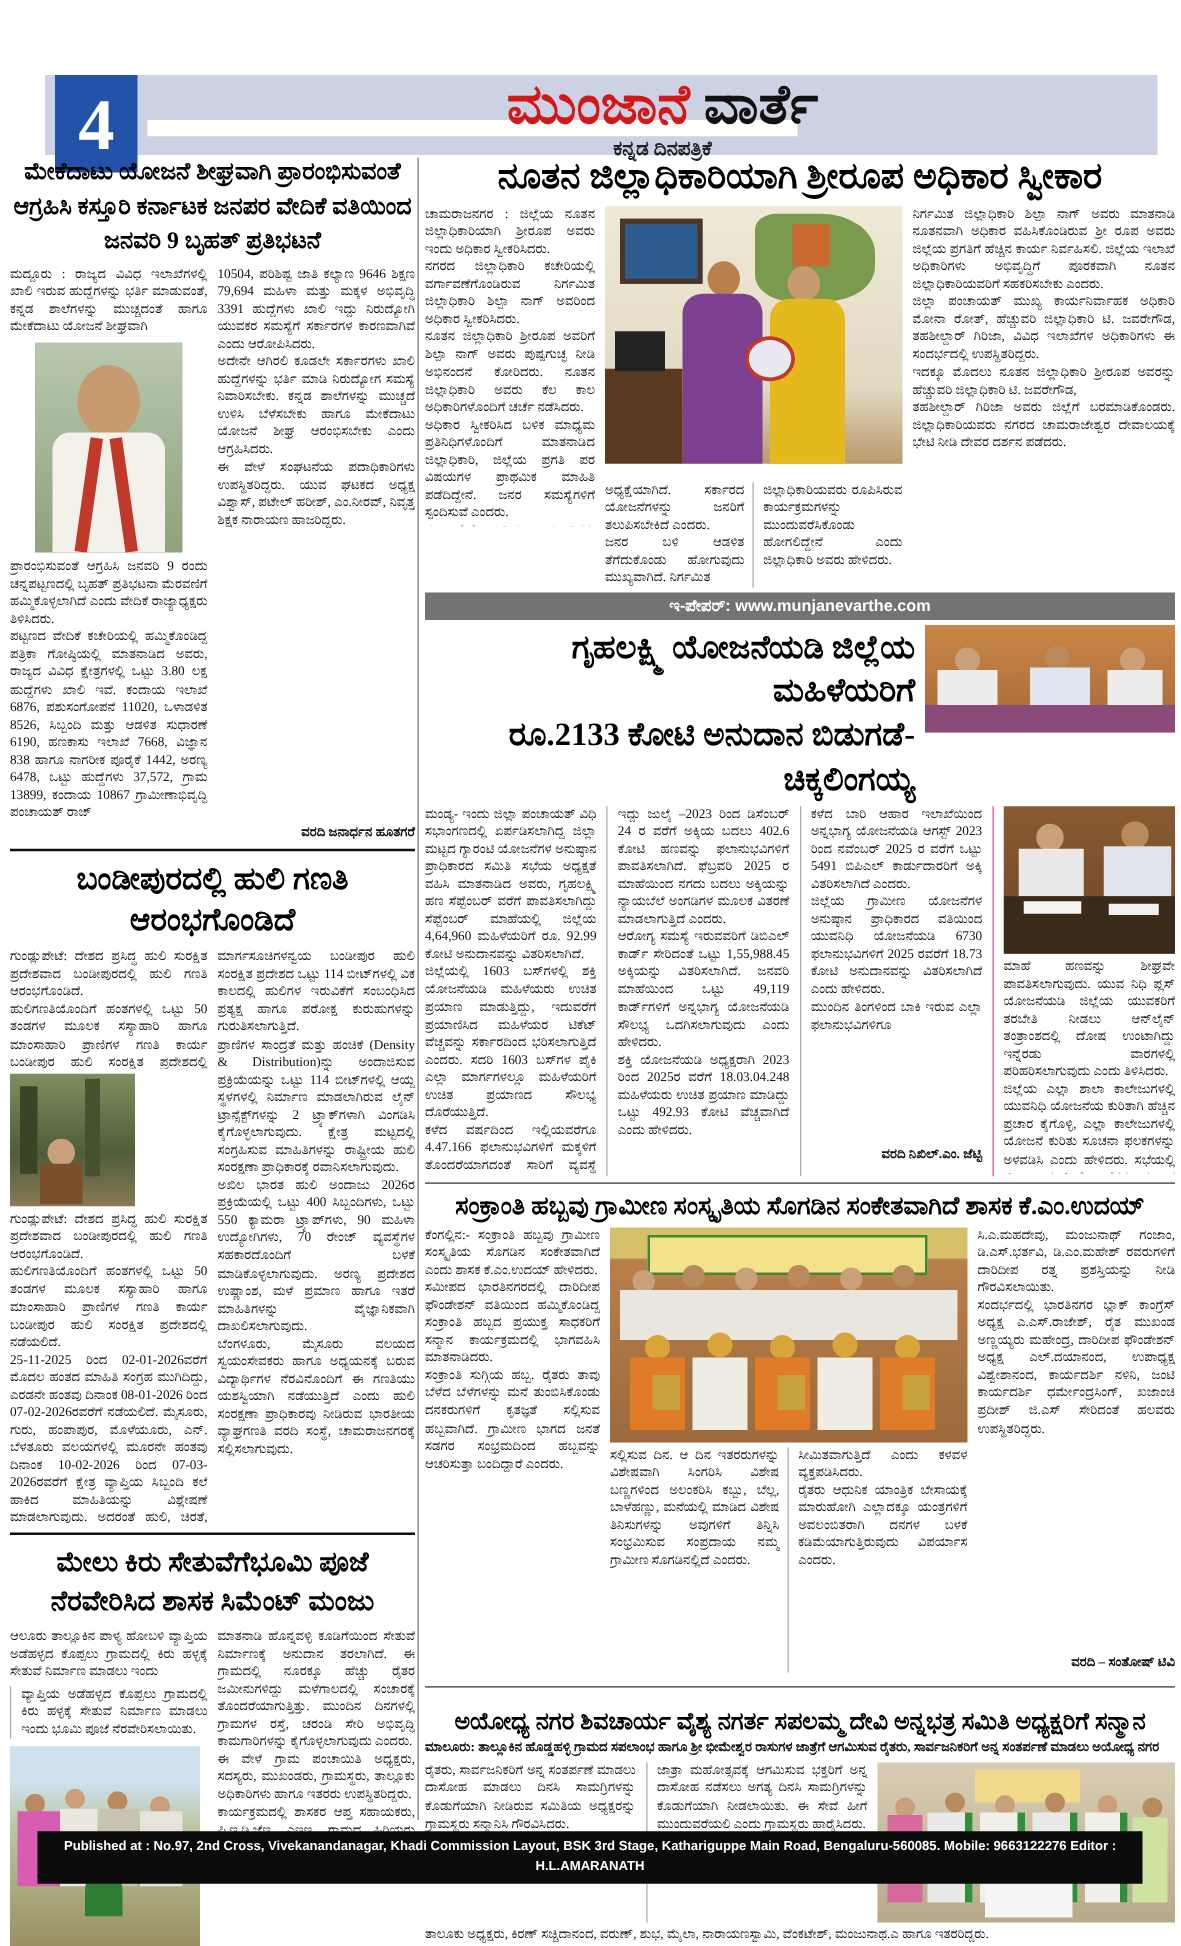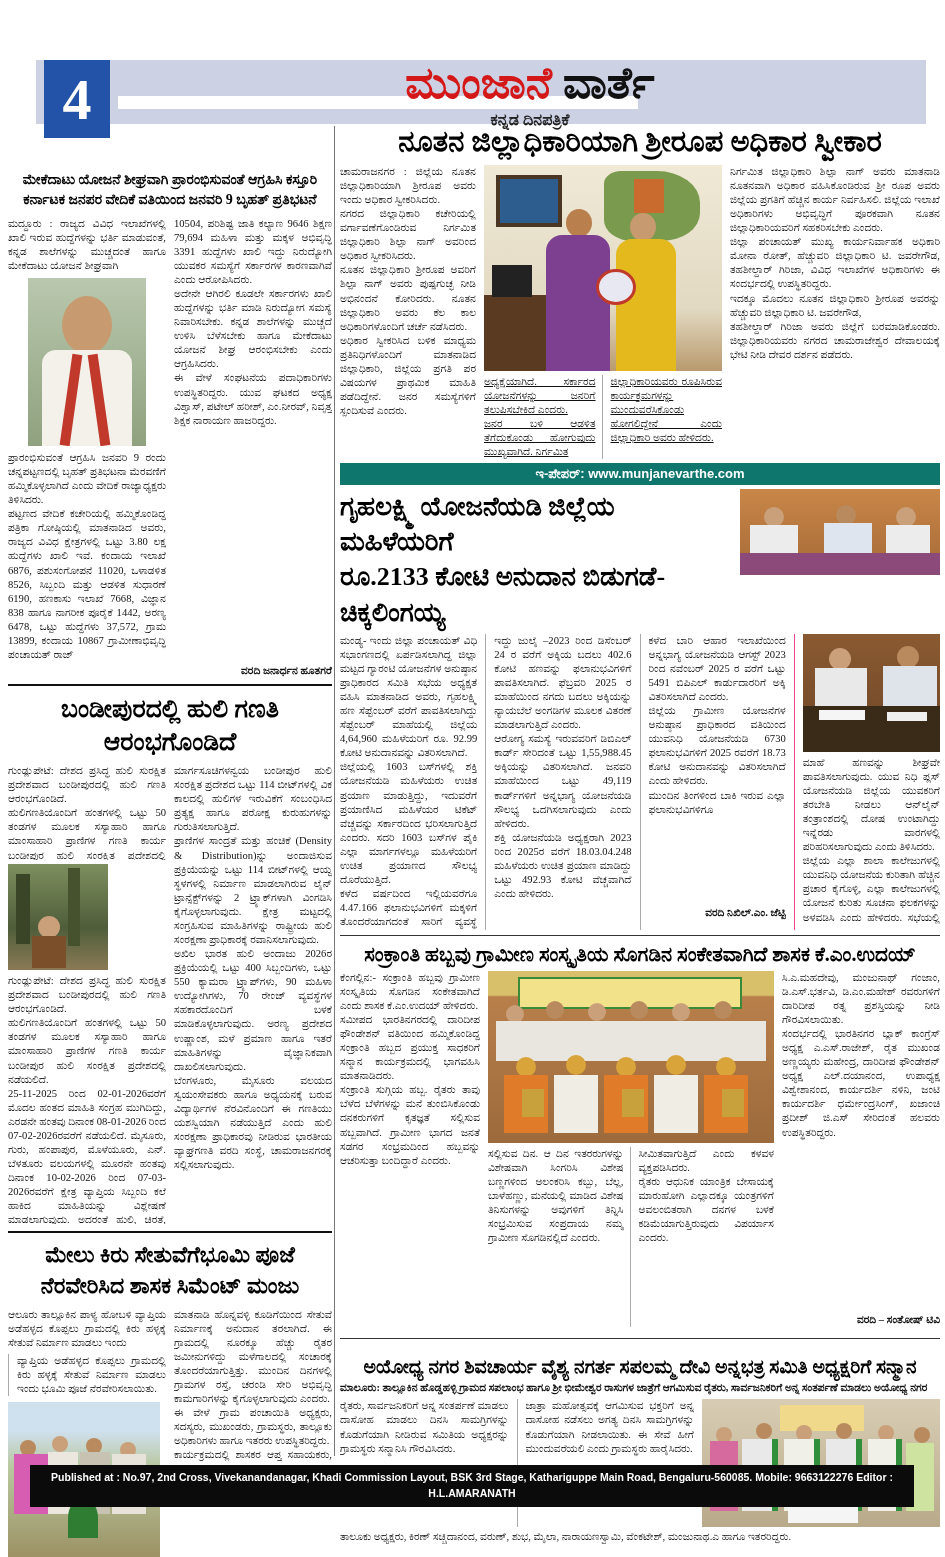--- a/index.html
+++ b/index.html
@@ -19,34 +19,34 @@
   .hinfo{position:absolute;left:682px;top:63px;width:244px;height:58px;background:#ffffff;
          display:flex;flex-direction:column;justify-content:center;align-items:flex-end;padding:0 6px;box-sizing:border-box;}
   .hinfo .l1{font-size:10px;font-weight:bold;}
   .hinfo .l2{font-size:11px;font-weight:bold;color:#1b2f7d;margin:1px 0;}
   .hinfo .l3{font-size:11px;font-weight:bold;font-family:"Liberation Sans",sans-serif;}
   
   .leftblock{position:absolute;left:8px;top:124px;width:324px;}
   .rightblock{position:absolute;left:340px;top:124px;width:600px;}
   .vsep{position:absolute;left:334px;top:126px;width:1px;height:1330px;background:#777;}
   .hl{font-weight:bold;text-align:center;color:#000;}
-  .hl1{font-size:14px;line-height:1.45;margin-top:46px;}
+  .hl1{font-size:19px;line-height:1.45;}
   .hl2{font-size:25px;line-height:1.3;margin:4px 0 6px 0;}
   .hl3{font-size:22px;line-height:1.4;margin:4px 0 6px 0;}
   .hlDC{font-size:29px;line-height:1.2;margin-bottom:6px;}
-  .hlG{font-size:26px;line-height:1.35;text-align:left;}
+  .hlG{font-size:26px;line-height:1.35;text-align:right;}
   .hlS{font-size:20px;line-height:1.3;margin:4px 0;}
   .hlA{font-size:19px;line-height:1.3;margin:16px 0 2px 0;}
   .cols{display:flex;gap:8px;}
   .col{flex:1;text-align:justify;font-size:10.6px;line-height:1.33;white-space:pre-line;overflow:hidden;}
   .col + .col{border-left:1px solid #aaa;padding-left:8px;}
   .byline{text-align:right;font-weight:bold;font-size:10.6px;margin-top:3px;}
   .sep{border-top:2px solid #111;margin:7px 0;}
   .septhin{border-top:1px solid #333;margin:5px 0;}
-  .banner{background:#0f766e;color:#fff;text-align:center;font-weight:bold;
+  .banner{background:#737373;color:#fff;text-align:center;font-weight:bold;
           font-size:13px;font-family:"Liberation Sans",sans-serif;padding:3px 0;margin:4px 0;}
   
   .ph{position:relative;overflow:hidden;background:#cfc8b4;}
   .ps{position:absolute;}
   .round{border-radius:50%;}
   
   .footer{position:absolute;left:30px;top:1465px;width:884px;background:#0b0b0b;color:#fff;
           text-align:center;font-family:"Liberation Sans",sans-serif;font-size:10.5px;font-weight:bold;
           padding:5px 8px;box-sizing:border-box;line-height:1.5;}
 </style>
@@ -160,21 +160,21 @@
             <div class="ps" style="left:120px;top:6px;width:96px;height:70px;background:#7a9a4e;border-radius:18% 45% 40% 30%;"></div>
             <div class="ps" style="left:150px;top:14px;width:30px;height:34px;background:#c96a2e;"></div>
             <div class="ps round" style="left:82px;top:44px;width:26px;height:28px;background:#b9804e;"></div>
             <div class="ps" style="left:62px;top:70px;width:64px;height:136px;background:#7d3f8f;border-radius:16px 16px 0 0;"></div>
             <div class="ps round" style="left:146px;top:48px;width:26px;height:28px;background:#c79a6f;"></div>
             <div class="ps" style="left:132px;top:74px;width:60px;height:132px;background:#e4b91e;border-radius:16px 16px 0 0;"></div>
             <div class="ps round" style="left:112px;top:104px;width:34px;height:30px;background:#e8e8f2;border:3px solid #c0392b;"></div>
             <div class="ps" style="left:0px;top:130px;width:62px;height:76px;background:#5a3a20;"></div>
             <div class="ps" style="left:8px;top:100px;width:40px;height:32px;background:#222;"></div>
           </div>
-          <div style="display:flex;gap:6px;margin-top:4px;text-decoration:underline;">
+          <div style="display:flex;gap:6px;margin-top:15px;">
             <div class="col">ಅಧ್ಯಕ್ಷೆಯಾಗಿದೆ. ಸರ್ಕಾರದ ಯೋಜನೆಗಳನ್ನು ಜನರಿಗೆ ತಲುಪಿಸಬೇಕಿದೆ ಎಂದರು.
 ಜನರ ಬಳಿ ಆಡಳಿತ ತೆಗೆದುಕೊಂಡು ಹೋಗುವುದು ಮುಖ್ಯವಾಗಿದೆ. ನಿರ್ಗಮಿತ</div>
             <div class="col">ಜಿಲ್ಲಾಧಿಕಾರಿಯವರು ರೂಪಿಸಿರುವ ಕಾರ್ಯಕ್ರಮಗಳನ್ನು ಮುಂದುವರೆಸಿಕೊಂಡು ಹೋಗಲಿದ್ದೇನೆ ಎಂದು ಜಿಲ್ಲಾಧಿಕಾರಿ ಅವರು ಹೇಳಿದರು.</div>
           </div>
         </div>
         <div class="col" style="flex:1;height:256px;">ನಿರ್ಗಮಿತ ಜಿಲ್ಲಾಧಿಕಾರಿ ಶಿಲ್ಪಾ ನಾಗ್ ಅವರು ಮಾತನಾಡಿ ನೂತನವಾಗಿ ಅಧಿಕಾರ ವಹಿಸಿಕೊಂಡಿರುವ ಶ್ರೀ ರೂಪ ಅವರು ಜಿಲ್ಲೆಯ ಪ್ರಗತಿಗೆ ಹೆಚ್ಚಿನ ಕಾರ್ಯ ನಿರ್ವಹಿಸಲಿ. ಜಿಲ್ಲೆಯ ಇಲಾಖೆ ಅಧಿಕಾರಿಗಳು ಅಭಿವೃದ್ಧಿಗೆ ಪೂರಕವಾಗಿ ನೂತನ ಜಿಲ್ಲಾಧಿಕಾರಿಯವರಿಗೆ ಸಹಕರಿಸಬೇಕು ಎಂದರು.
 ಜಿಲ್ಲಾ ಪಂಚಾಯತ್ ಮುಖ್ಯ ಕಾರ್ಯನಿರ್ವಾಹಕ ಅಧಿಕಾರಿ ಮೋನಾ ರೋತ್, ಹೆಚ್ಚುವರಿ ಜಿಲ್ಲಾಧಿಕಾರಿ ಟಿ. ಜವರೇಗೌಡ, ತಹಶೀಲ್ದಾರ್ ಗಿರಿಜಾ, ವಿವಿಧ ಇಲಾಖೆಗಳ ಅಧಿಕಾರಿಗಳು ಈ ಸಂದರ್ಭದಲ್ಲಿ ಉಪಸ್ಥಿತರಿದ್ದರು.
 ಇದಕ್ಕೂ ಮೊದಲು ನೂತನ ಜಿಲ್ಲಾಧಿಕಾರಿ ಶ್ರೀರೂಪ ಅವರನ್ನು ಹೆಚ್ಚುವರಿ ಜಿಲ್ಲಾಧಿಕಾರಿ ಟಿ. ಜವರೇಗೌಡ,
 ತಹಶೀಲ್ದಾರ್ ಗಿರಿಜಾ ಅವರು ಜಿಲ್ಲೆಗೆ ಬರಮಾಡಿಕೊಂಡರು. ಜಿಲ್ಲಾಧಿಕಾರಿಯವರು ನಗರದ ಚಾಮರಾಜೇಶ್ವರ ದೇವಾಲಯಕ್ಕೆ ಭೇಟಿ ನೀಡಿ ದೇವರ ದರ್ಶನ ಪಡೆದರು.</div>
       </div>

